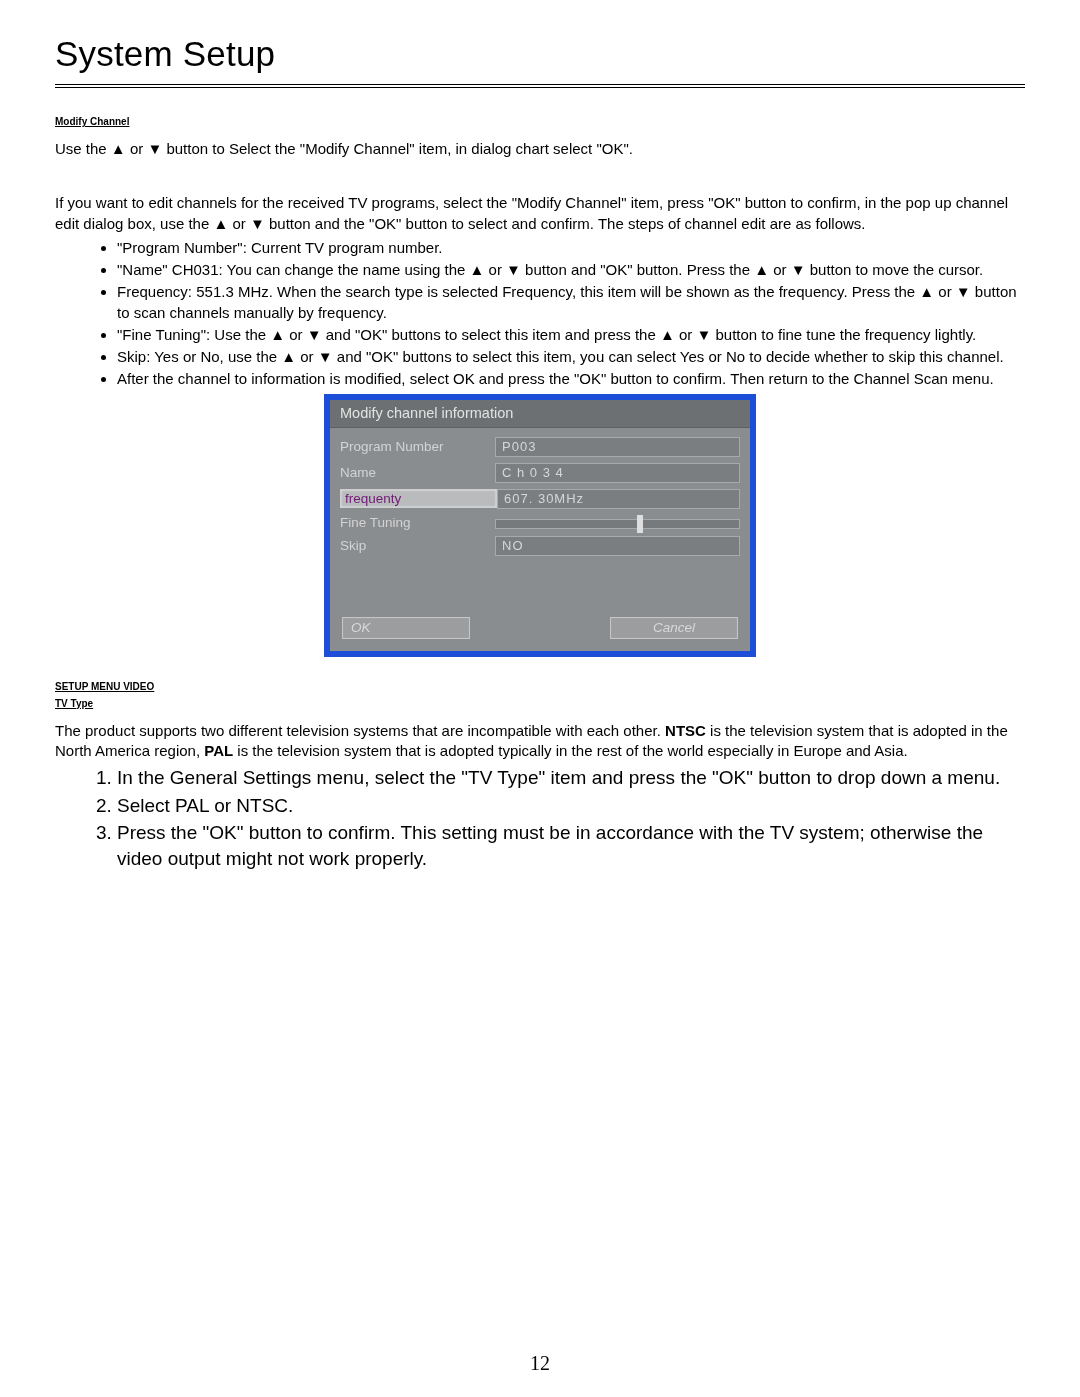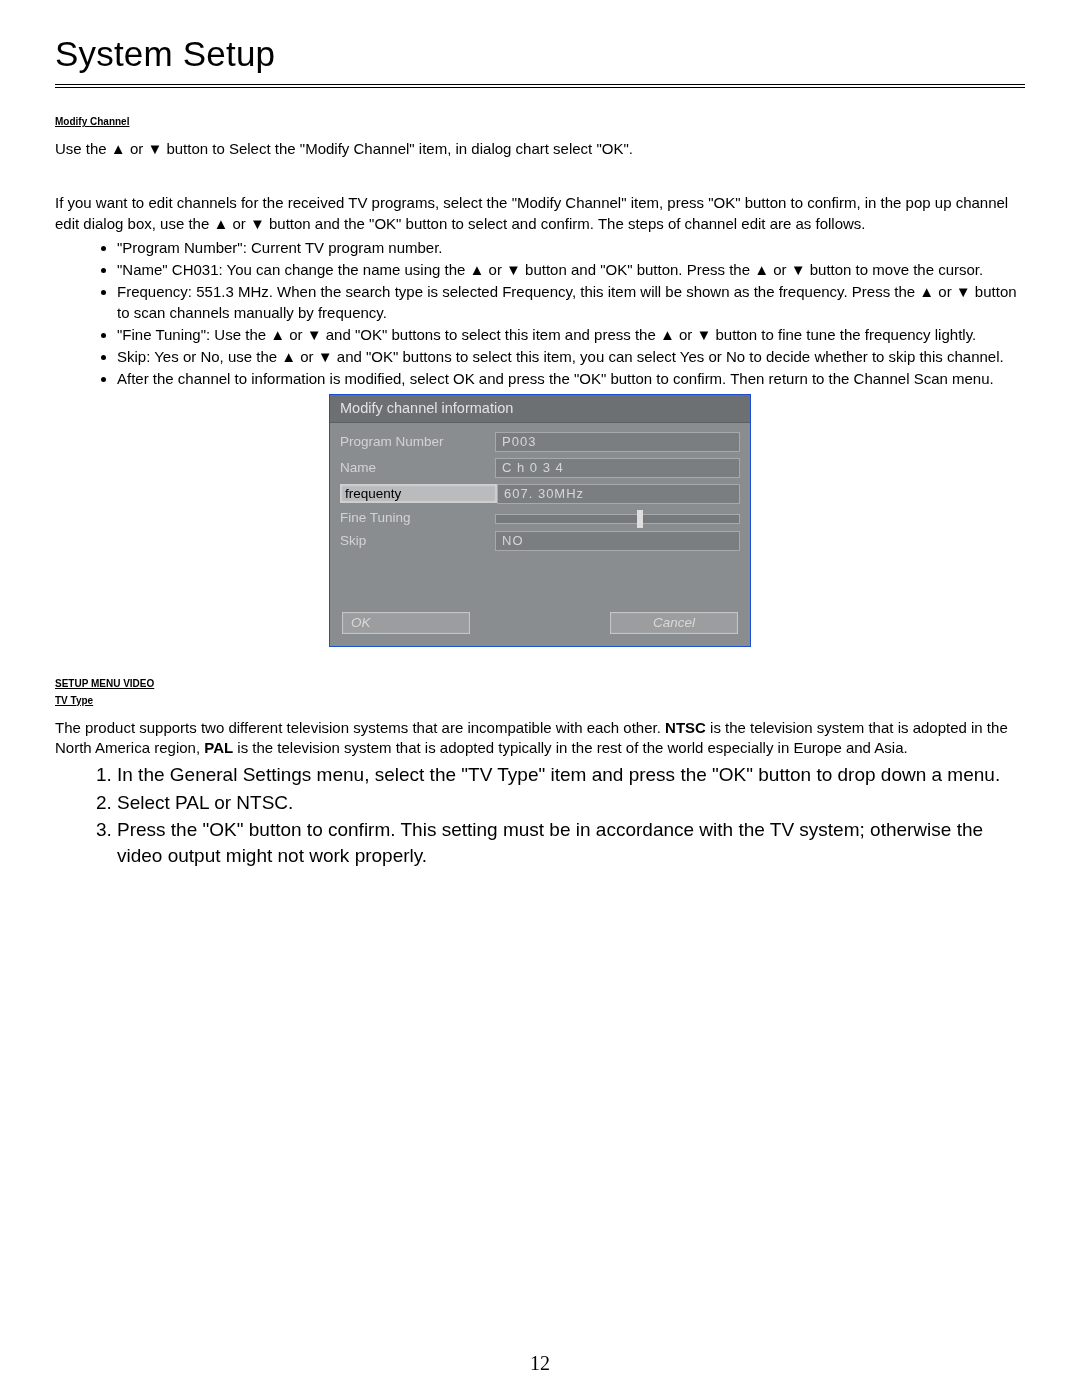--- a/index.html
+++ b/index.html
@@ -50,22 +50,22 @@
     padding-left:62px;
     font-size:19px;
     line-height:1.35;
   }
   ol.steps li{margin-bottom:2px;}
   .bold{font-weight:bold;}
 
   
   .osd{
     width:420px;
-    margin:2px auto 31px auto;
-    border:1px solid #1d4ed8;
+    margin:2px auto 24px auto;
+    border:6px solid #1d4ed8;
     background:#8a8d8f;
     font-family:Arial,Helvetica,sans-serif;
     color:#dcdcdc;
     font-size:14px;
     box-shadow:inset 0 0 0 1px #b8b8b8;
   }
   .osd-title{
     background:#6d7072;
     padding:5px 10px 6px 10px;
     font-size:14.5px;
@@ -81,21 +81,21 @@
     align-items:center;
     padding:3px 0;
   }
   .osd-label{
     width:155px;
     color:#d3d3d3;
     font-size:13.5px;
   }
   .osd-label.sel{
     background:#b9bbbd;
-    color:#000000;
+    color:#701a75;
     border:1px solid #cfcfcf;
     padding:1px 4px;
     width:147px;
     box-shadow:inset 0 0 2px #fff;
   }
   .osd-val{
     flex:1;
     background:#7b7e80;
     border:1px solid #a8a9ab;
     padding:1px 6px 2px 6px;

